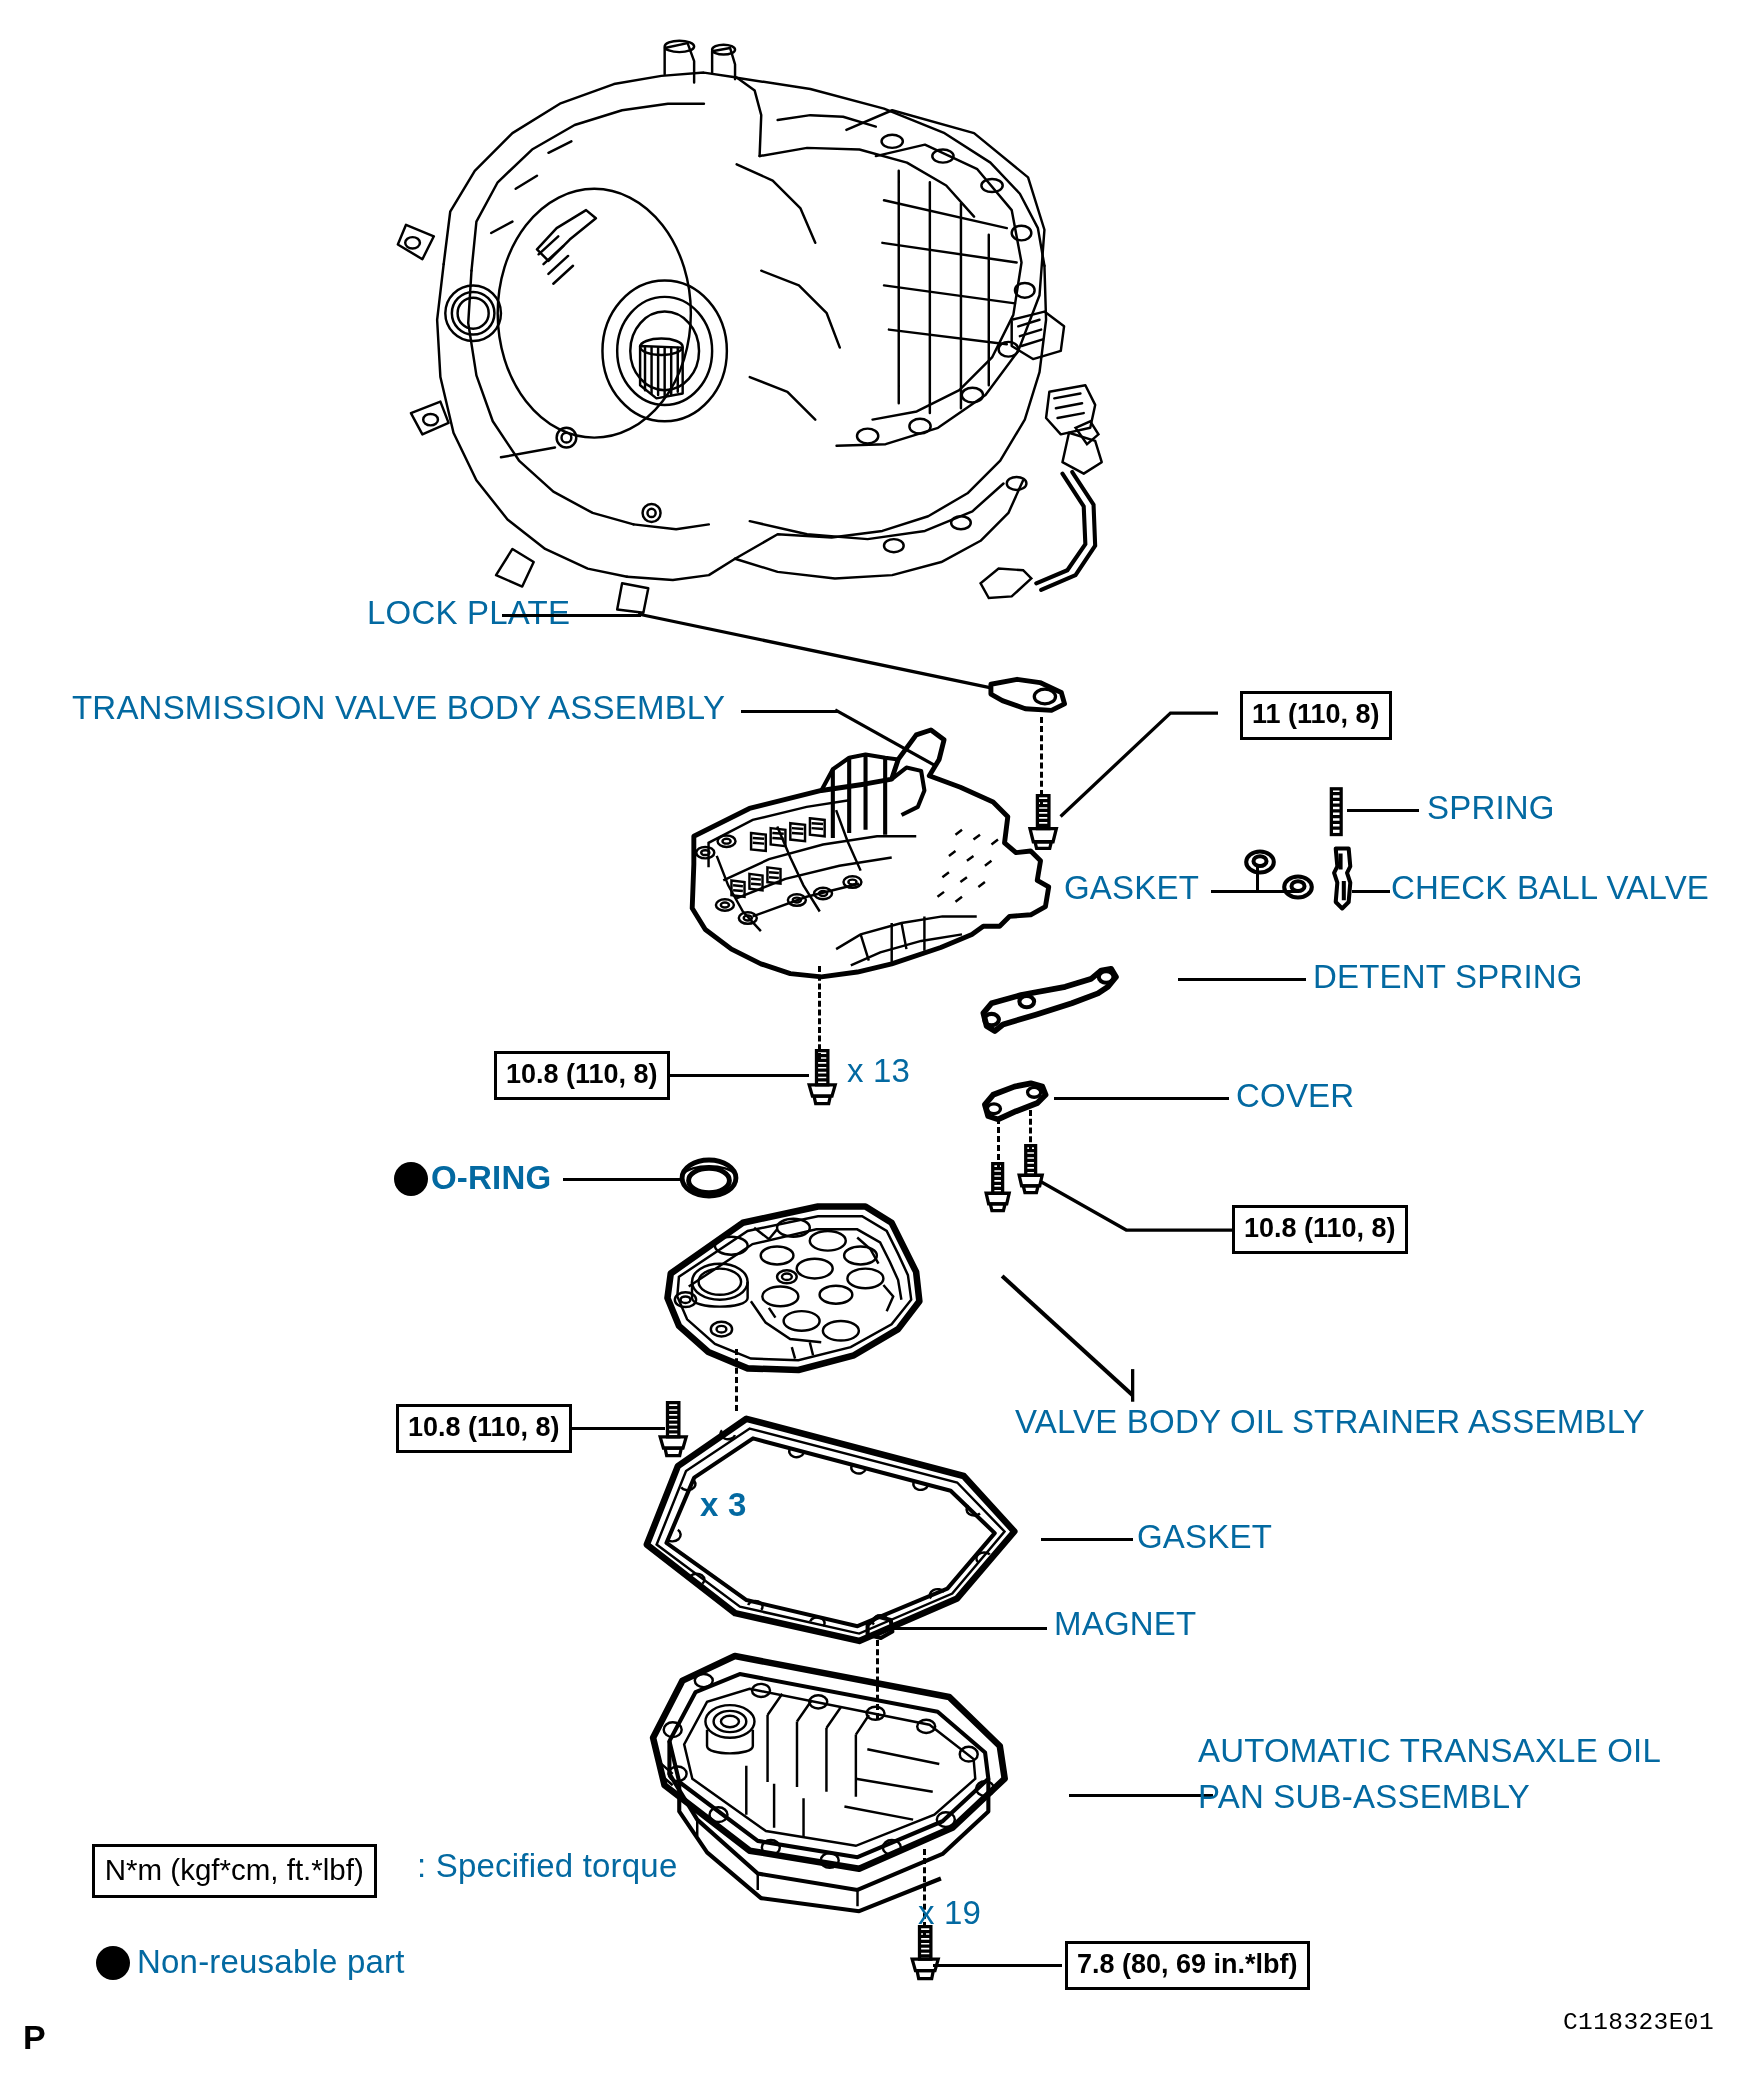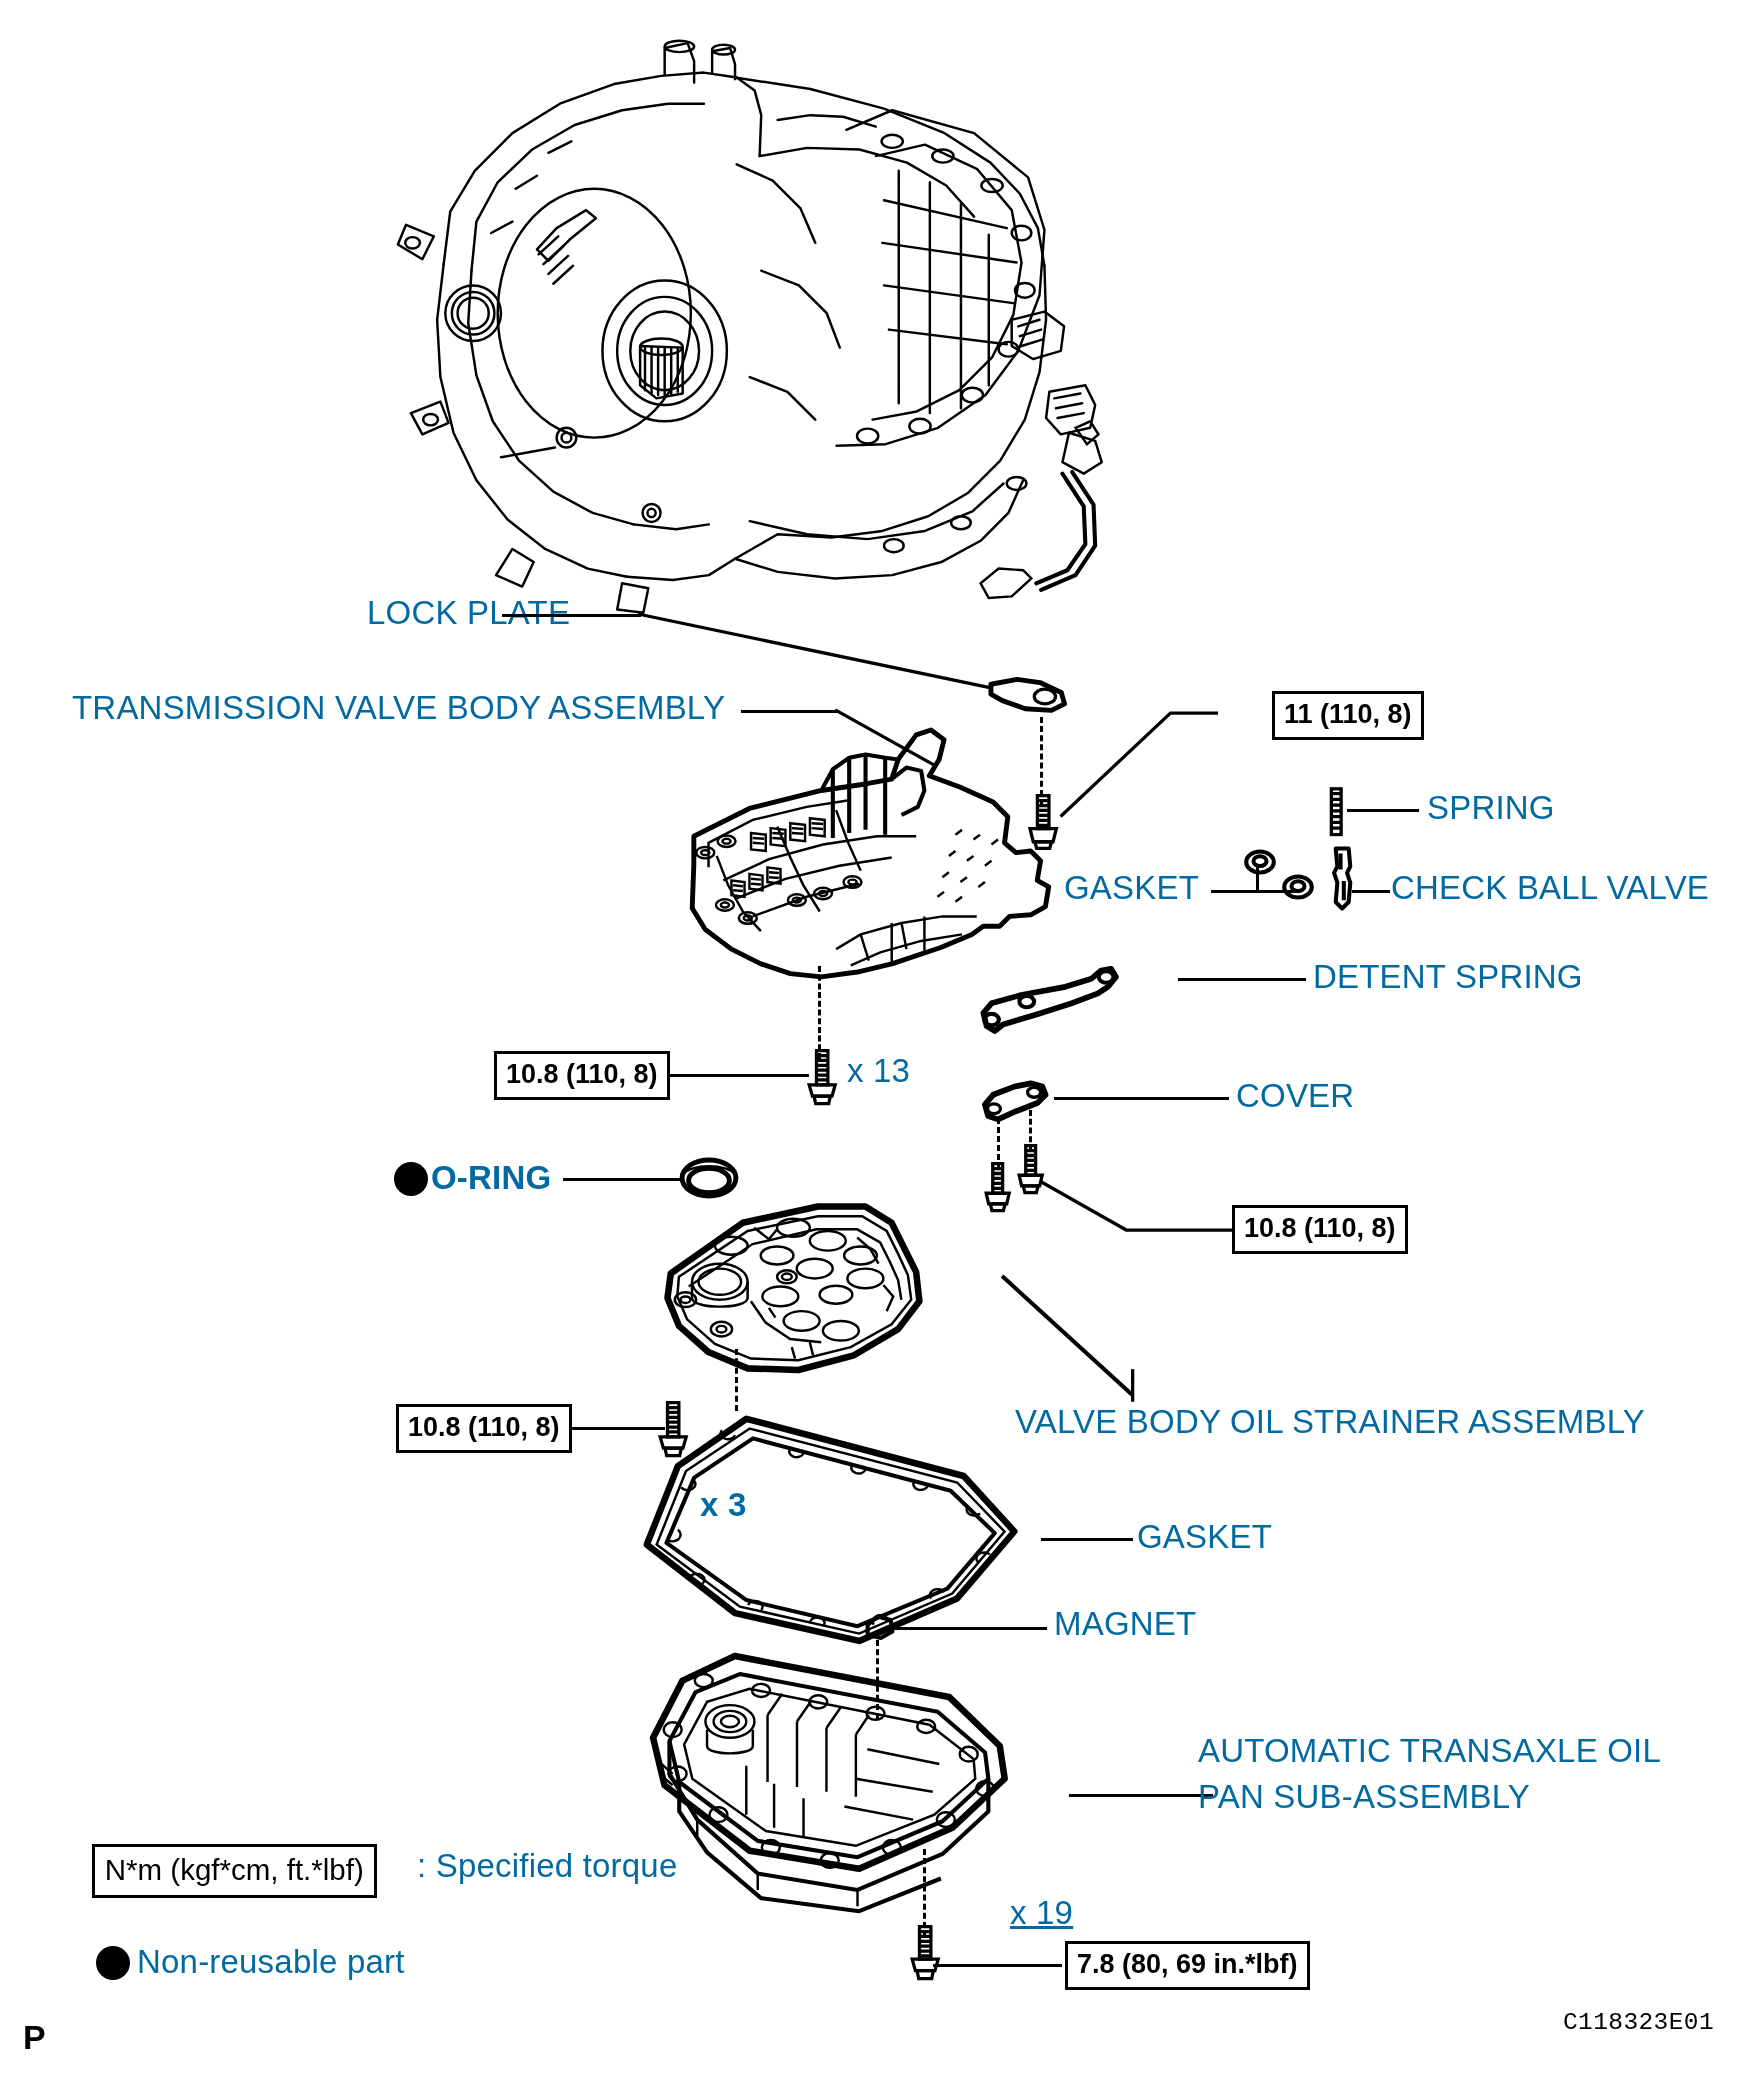--- a/index.html
+++ b/index.html
@@ -214,21 +214,21 @@
         <path d="M12 58 L32 58 L30 66 L14 66 Z"></path>
       </g>
     </svg>
   </div>
 
   <div class="abs" style="left:1054px;top:700px;width:164px;height:123px;">
     <svg width="164" height="123" viewBox="0 0 200 150">
       <path class="ln" stroke-width="4" d="M8 142 L142 16 L200 16"></path>
     </svg>
   </div>
-  <div class="torque-box" style="left:1272px;top:691px;">11 (110, 8)</div>
+  <div class="torque-box" style="left:1240px;top:691px;">11 (110, 8)</div>
 
   <div class="lbl" style="left:72px;top:690px;">TRANSMISSION VALVE BODY ASSEMBLY</div>
   <div class="ldr" style="left:741px;top:710px;width:97px;"></div>
   <div class="abs" style="left:835px;top:705px;width:106px;height:65px;">
     <svg width="106" height="65" viewBox="0 0 130 80">
         <path class="ln" stroke-width="4" d="M0 6 L122 74"></path>
       </svg>
   </div>
 
   <div class="abs" style="left:646px;top:712px;width:426px;height:278px;">
@@ -592,21 +592,21 @@
   <div class="abs" style="left:907px;top:1925px;width:38px;height:57px;">
     <svg width="38" height="57" viewBox="0 0 46 70">
       <g class="ln" stroke-width="4">
         <rect x="15" y="2" width="14" height="40"></rect>
         <path d="M15 8 L29 8 M15 14 L29 14 M15 20 L29 20 M15 26 L29 26 M15 32 L29 32 M15 38 L29 38"></path>
         <path d="M6 42 L38 42 L34 56 L10 56 Z"></path>
         <path d="M12 56 L32 56 L30 66 L14 66 Z"></path>
       </g>
     </svg>
   </div>
-  <div class="lbl" style="left:1010px;top:1895px;text-decoration:underline;">x 19</div>
+  <div class="lbl" style="left:918px;top:1895px;">x 19</div>
   <div class="ldr" style="left:933px;top:1964px;width:129px;"></div>
   <div class="torque-box" style="left:1065px;top:1941px;">7.8 (80, 69 in.*lbf)</div>
 
   <div class="legend-box" style="left:92px;top:1844px;text-align:right;">N*m (kgf*cm, ft.*lbf)</div>
   <div class="lbl" style="left:417px;top:1848px;">: Specified torque</div>
 
   <div class="bullet" style="left:96px;top:1946px;width:34px;height:34px;"></div>
   <div class="lbl" style="left:137px;top:1944px;">Non-reusable part</div>
 
   <div class="pmark" style="left:23px;top:2018px;">P</div>

